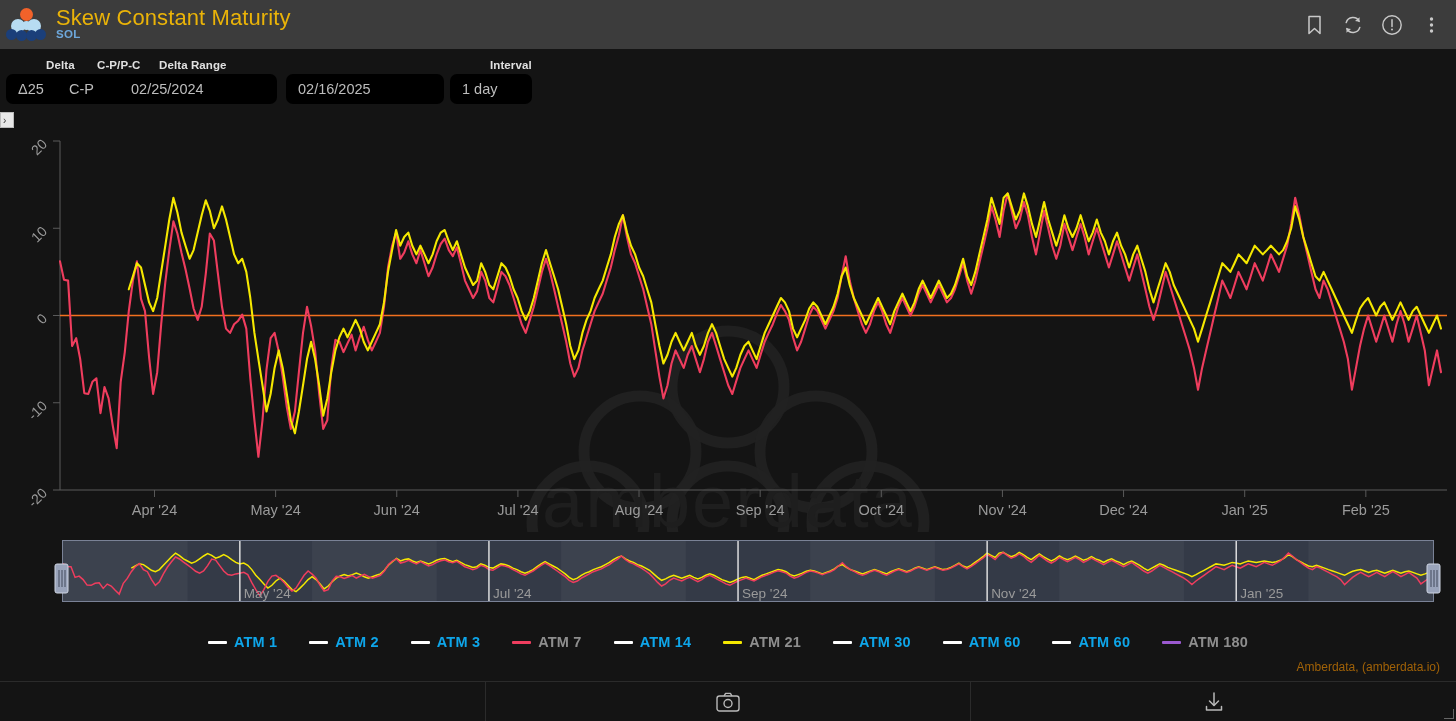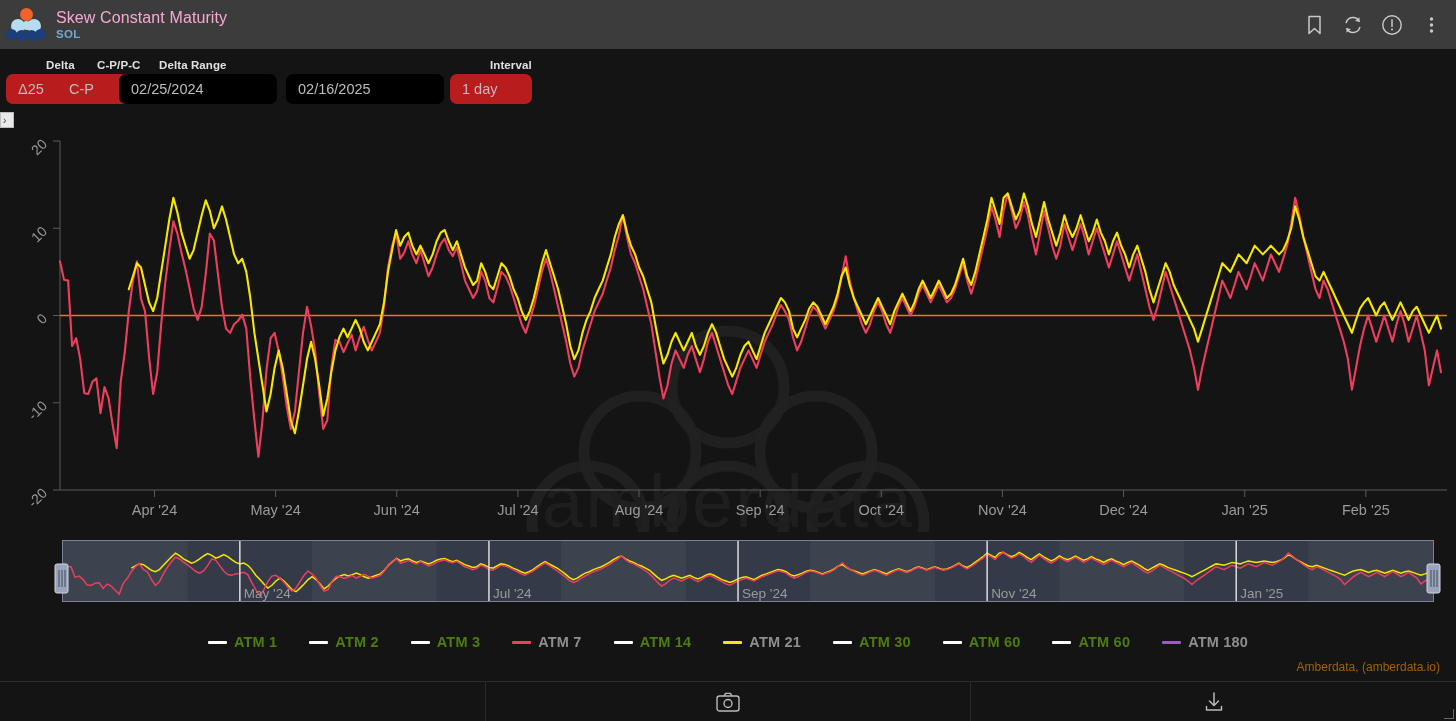--- a/index.html
+++ b/index.html
@@ -14,38 +14,38 @@
   
   .titlebar {
     position: absolute; left: 0; top: 0; width: 1456px; height: 49px;
     background: #3c3c3c;
     display: flex; align-items: center;
   }
   .logo-wrap { width: 52px; height: 49px; display:flex; align-items:center; justify-content:center; }
   .logo { position: relative; width: 40px; height: 34px; }
   .logo .dot { position: absolute; border-radius: 50%; }
   .title-text { display:flex; flex-direction: column; justify-content:center; margin-left: 4px; }
-  .title-main { font-size: 16px; color: #f9a8d4; letter-spacing: .1px; line-height: 19px; }
+  .title-main { font-size: 22px; color: #eab308; letter-spacing: .1px; line-height: 19px; }
   .title-sub  { font-size: 11.5px; color: #6ea8dc; font-weight: bold; line-height: 14px; letter-spacing: .3px; }
   .title-icons { margin-left: auto; display: flex; align-items: center; gap: 17px; padding-right: 14px; }
   .ticon { width: 22px; height: 22px; display:flex; align-items:center; justify-content:center; cursor: pointer; }
   .ticon svg { display:block; }
 
   
   .controls {
     position: absolute; left: 0; top: 49px; width: 1456px; height: 62px;
     background: #141414;
   }
   .ctl { position: absolute; }
   .ctl-label {
     font-size: 11.5px; font-weight: bold; color: #e0e0e0;
     letter-spacing: .1px; margin-bottom: 3px; white-space: nowrap; margin-left: 40px;
   }
   .pill {
-    background: #b91c1c; border-radius: 7px; height: 30px;
+    background: #000000; border-radius: 7px; height: 30px;
     display: flex; align-items: center; padding: 0 12px;
     font-size: 14.5px; color: #bdbdbd; white-space: nowrap;
   }
   .pill.date { background: #000000; }
   .expander {
     position: absolute; left: 0px; top: 112px;
     width: 14px; height: 16px; background: #e8e8e8;
     color: #3a3a3a; font-size: 10px; line-height: 16px;
     text-align: left; padding-left: 2px; cursor: pointer;
     border: 1px solid #bbb;
@@ -80,21 +80,21 @@
     position: absolute; left: 0; top: 626px; width: 1456px; height: 32px;
     display: flex; align-items: center; justify-content: center; gap: 0px;
   }
   .lg-item {
     display: flex; align-items: center; gap: 7px;
     margin: 0 16px; cursor: pointer; user-select: none;
   }
   .lg-swatch { display:block; width: 19px; height: 3px; border-radius: 1px; }
   .lg-label { font-size: 14.5px; font-weight: bold; letter-spacing: .2px; }
   .lg-on  .lg-label { color: #8e8e8e; }
-  .lg-off .lg-label { color: #4d7c0f; }
+  .lg-off .lg-label { color: #0ea5e9; }
 
   .attrib {
     position: absolute; right: 16px; top: 660px;
     font-size: 12px; color: #a16207;
   }
 
   
   .bottombar {
     position: absolute; left: 0; top: 681px; width: 1456px; height: 40px;
     display: flex; border-top: 1px solid #2b2b2b; background: #141414;

